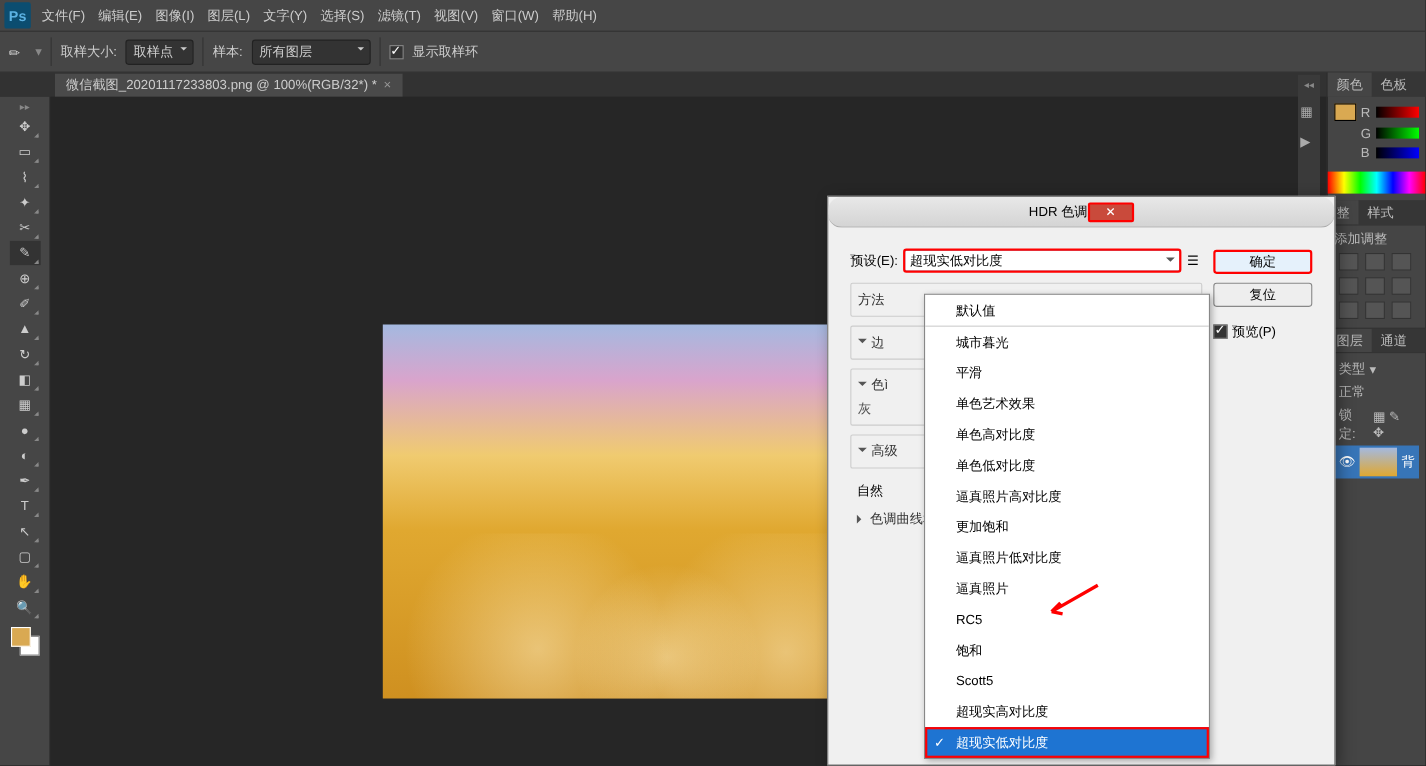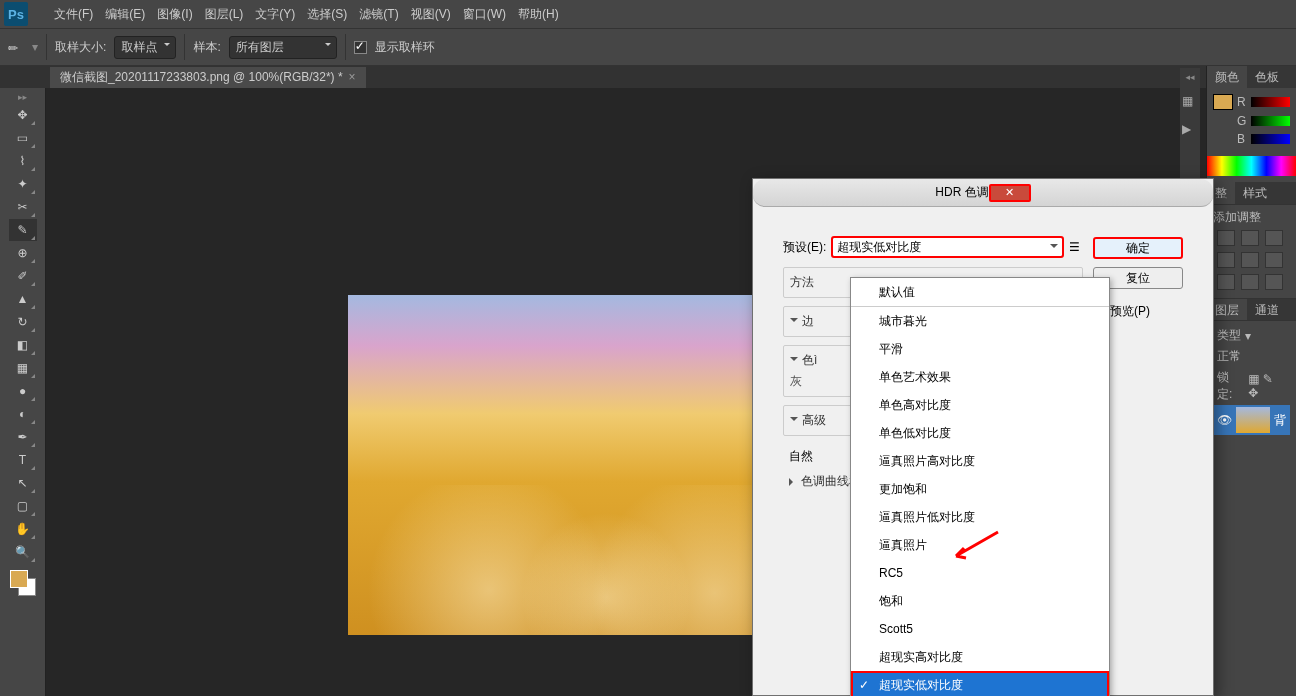--- a/index.html
+++ b/index.html
@@ -1,18 +1,18 @@
 <!DOCTYPE html>
 <html><head>
 <meta charset="utf-8">
 <style>
 *{margin:0;padding:0;box-sizing:border-box;font-family:"Microsoft YaHei",Arial,sans-serif;font-size:12px;}
 body{background:#2a2a2a;width:1296px;height:696px;overflow:hidden;position:relative;}
 .menubar{background:#464646;height:28px;display:flex;align-items:center;padding:0 4px;color:#ccc;}
-.ps-logo{width:24px;height:24px;background:#0b4d70;color:#5cb3e4;font-weight:bold;display:flex;align-items:center;justify-content:center;margin-right:20px;font-size:13px;border-radius:2px;}
+.ps-logo{width:24px;height:24px;background:#0b4d70;color:#5cb3e4;font-weight:bold;display:flex;align-items:center;justify-content:center;margin-right:4px;font-size:13px;border-radius:2px;}
 .menu-item{padding:0 6px;cursor:pointer;}
 .optbar{background:#464646;height:38px;border-top:1px solid #333;border-bottom:1px solid #333;display:flex;align-items:center;color:#ccc;padding:0 8px;gap:8px;}
 .eyedrop{width:16px;height:16px;display:inline-block;transform:rotate(-45deg);color:#ccc;}
 .dropdown{background:#333;border:1px solid #222;border-radius:3px;padding:2px 18px 2px 6px;color:#ccc;position:relative;}
 .dropdown:after{content:"";position:absolute;right:5px;top:6px;border:3px solid transparent;border-top-color:#ccc;}
 .sep{width:1px;background:#333;height:26px;}
 .checkbox{width:13px;height:13px;border:1px solid #888;display:inline-block;position:relative;background:#333;}
 .checkbox.checked:after{content:"✓";position:absolute;top:-3px;left:0;color:#fff;font-size:12px;}
 .tabbar{background:#323232;height:22px;display:flex;align-items:center;padding-left:50px;}
 .tab{background:#4a4a4a;color:#ccc;padding:2px 10px;font-size:11px;display:flex;align-items:center;gap:6px;}
@@ -41,21 +41,21 @@
 .spectrum{height:20px;background:linear-gradient(90deg,red,yellow,lime,cyan,blue,magenta,red);}
 .sect{border-top:1px solid #333;padding:4px 6px;}
 .mini-icons{display:flex;gap:6px;flex-wrap:wrap;padding:4px;}
 .mi{width:18px;height:16px;background:#555;border:1px solid #333;}
 .layer-sect{border-top:1px solid #333;}
 .lrow{display:flex;align-items:center;gap:4px;padding:2px 4px;}
 .thumb{width:36px;height:26px;background:linear-gradient(#a4b9e0,#e0a830);}
 .dialog{position:absolute;left:752px;top:178px;width:462px;height:518px;background:#f0f0f0;border:1px solid #707070;box-shadow:4px 4px 14px rgba(0,0,0,.4);}
 .dlg-title{height:28px;background:linear-gradient(#e8e8e8,#d4d4d4);display:flex;align-items:center;padding:0 8px;justify-content:center;border-bottom:1px solid #aaa;border-radius:12px;}
 .dlg-close{width:42px;height:18px;background:#c94a3b;border-radius:2px;color:#fff;display:flex;align-items:center;justify-content:center;font-size:11px;border:2px solid red;}
-.dlg-body{padding:30px;display:flex;gap:10px;}
+.dlg-body{padding:20px;display:flex;gap:10px;}
 .dlg-main{flex:1;}
 .dlg-side{width:90px;display:flex;flex-direction:column;gap:8px;}
 .btn{height:22px;border:1px solid #888;background:#eee;border-radius:3px;display:flex;align-items:center;justify-content:center;cursor:pointer;}
 .btn.primary{border:2px solid red;background:#e5f1fb;}
 .preset-row{display:flex;align-items:center;gap:6px;margin-bottom:10px;position:relative;}
 .preset-lab{white-space:nowrap;}
 .preset-sel{flex:1;border:1px solid #7a9fcb;background:#fff;height:20px;border-radius:2px;display:flex;align-items:center;padding:0 4px;position:relative;outline:2px solid red;outline-offset:-1px;}
 .preset-sel:after{content:"";position:absolute;right:4px;top:6px;border:4px solid transparent;border-top-color:#555;}
 .preset-icon{width:14px;height:14px;display:inline-block;}
 .field{border:1px solid #ccc;padding:6px;margin-bottom:8px;border-radius:2px;}

